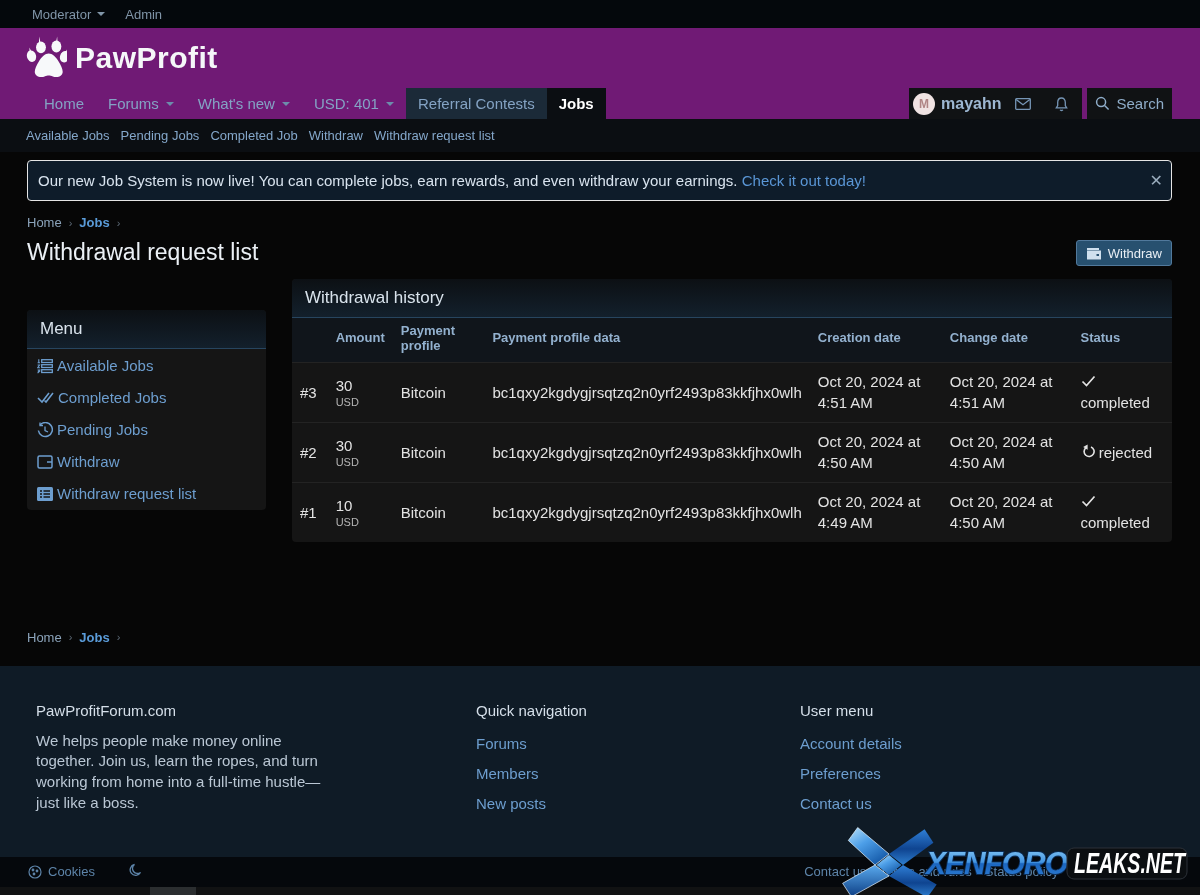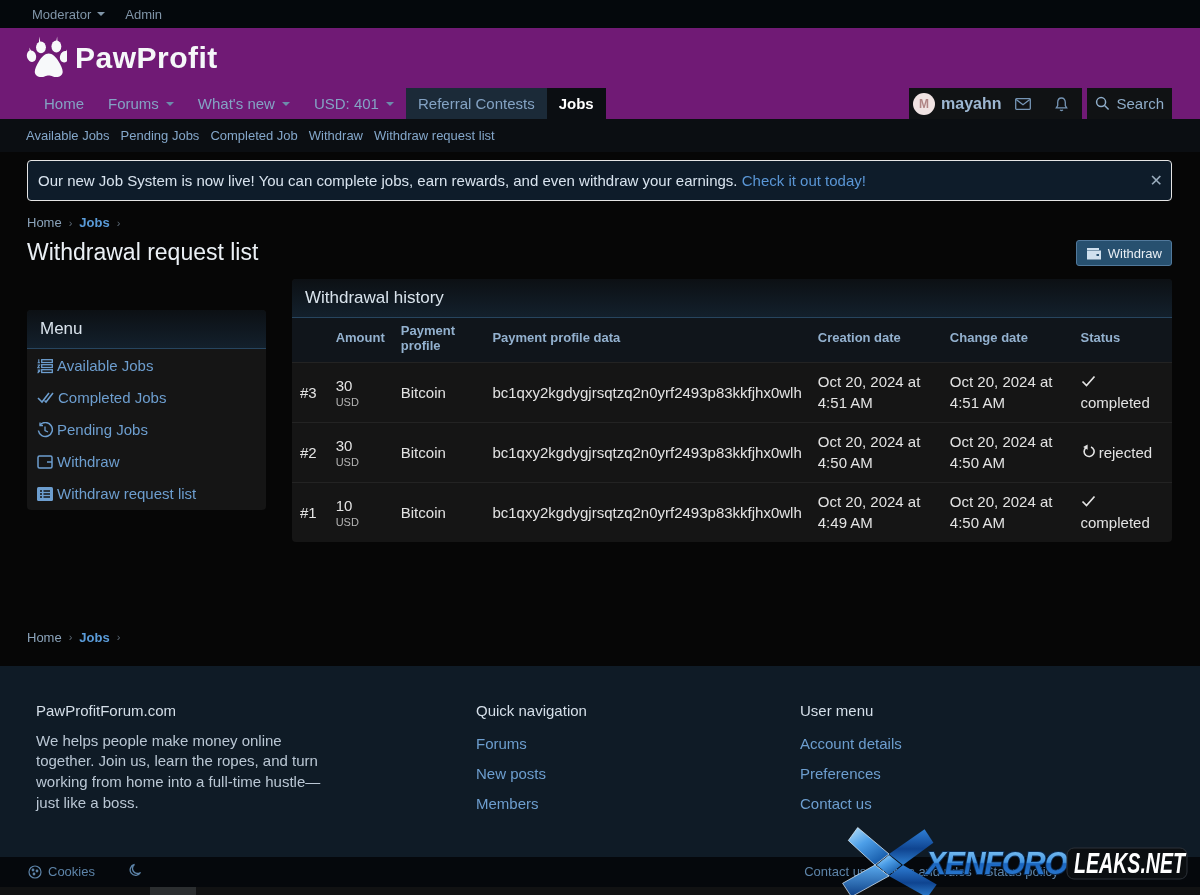--- a/index.html
+++ b/index.html
@@ -295,22 +295,22 @@
 </div>
 
 <div class="footer">
   <div class="fcol fcol1">
     <h3>PawProfitForum.com</h3>
     <p>We helps people make money online together. Join us, learn the ropes, and turn working from home into a full-time hustle— just like a boss.</p>
   </div>
   <div class="fcol fcol2">
     <h3>Quick navigation</h3>
     <a>Forums</a>
+      <a>Members</a>
       <a>New posts</a>
-      <a>Members</a>
   </div>
   <div class="fcol fcol3">
     <h3>User menu</h3>
     <a>Account details</a>
       <a>Preferences</a>
       <a>Contact us</a>
   </div>
 </div>
 
 <div class="bottombar">

